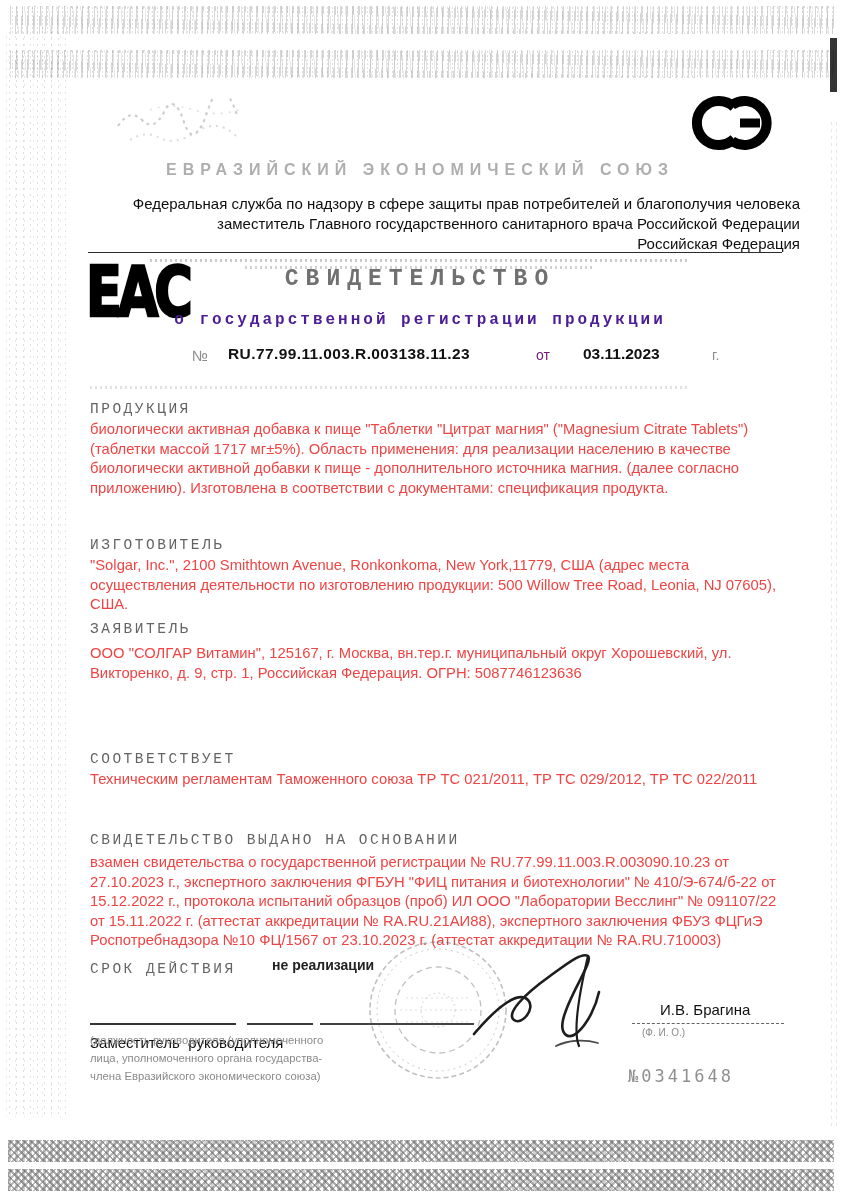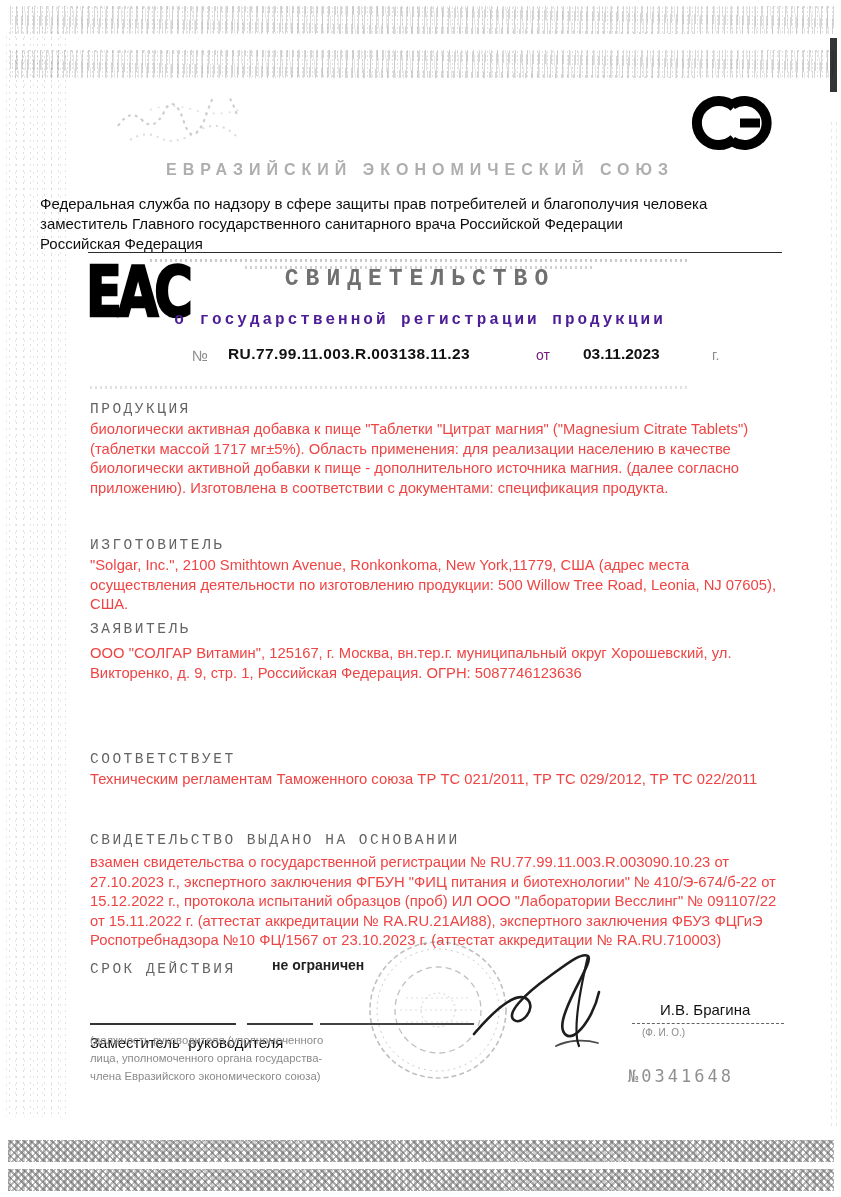--- a/index.html
+++ b/index.html
@@ -40,21 +40,21 @@
   }
   .corner-mark{position:absolute;right:4px;top:38px;width:7px;height:54px;background:#121212;opacity:.85;}
 
   
   .faded-scribble{position:absolute;left:110px;top:96px;width:170px;height:52px;opacity:.5;filter:blur(.7px);}
   .union{
     position:absolute;left:60px;top:161px;width:720px;text-align:center;
     font-weight:bold;font-size:16px;letter-spacing:6px;color:#9a9a9a;
     filter:blur(.5px);opacity:.8;
   }
-  .authline{position:absolute;left:40px;width:760px;text-align:left;font-size:15px;color:#0e0e0e;}
+  .authline{position:absolute;left:40px;width:760px;text-align:right;font-size:15px;color:#0e0e0e;}
   .hr{position:absolute;left:88px;top:252px;width:694px;border-top:1.5px solid #2c2c2c;}
   .dotted-strip{
     position:absolute;height:3px;opacity:.35;
     background:repeating-linear-gradient(90deg, rgba(0,0,0,.6) 0 2px, transparent 2px 5px);
   }
   .eac{
     position:absolute;left:86px;top:258px;font-family:"DejaVu Sans", sans-serif;
     font-weight:bold;font-size:64px;line-height:1;letter-spacing:-5px;color:#000;
     transform:scale(.82,1.08);transform-origin:left top;-webkit-text-stroke:2.5px #000;
   }
@@ -182,21 +182,21 @@
   <div class="para" style="top:770px;">Техническим регламентам Таможенного союза ТР ТС 021/2011, ТР ТС 029/2012, ТР ТС 022/2011</div>
 
   <div class="sec-head" style="top:832px;">СВИДЕТЕЛЬСТВО ВЫДАНО НА ОСНОВАНИИ</div>
   <div class="para" style="top:853px;">взамен свидетельства о государственной регистрации № RU.77.99.11.003.R.003090.10.23 от
 27.10.2023 г., экспертного заключения ФГБУН "ФИЦ питания и биотехнологии" № 410/Э-674/б-22 от
 15.12.2022 г., протокола испытаний образцов (проб) ИЛ ООО "Лаборатории Весслинг" № 091107/22
 от 15.11.2022 г. (аттестат аккредитации № RA.RU.21АИ88), экспертного заключения ФБУЗ ФЦГиЭ
 Роспотребнадзора №10 ФЦ/1567 от 23.10.2023 г. (аттестат аккредитации № RA.RU.710003)</div>
 
   <div class="sec-head" style="top:961px;">СРОК ДЕЙСТВИЯ</div>
-  <div class="validity-value">не ограничен</div>
+  <div class="validity-value">не реализации</div>
 
   <svg class="stamp" width="180" height="152" viewBox="0 0 180 152">
     <g fill="none" stroke="rgba(70,70,70,0.4)">
       <circle cx="90" cy="74" r="68" stroke-width="1.6" stroke-dasharray="5 3"></circle>
       <circle cx="90" cy="74" r="61" stroke-width="1" stroke-dasharray="2 4" opacity=".85"></circle>
       <circle cx="90" cy="74" r="43" stroke-width="1.3" stroke-dasharray="6 4"></circle>
       <circle cx="90" cy="74" r="17" stroke-width="1" stroke-dasharray="2 3" opacity=".7"></circle>
       <path d="M58 62 h64 M52 74 h76 M58 86 h64" stroke-width="1" stroke-dasharray="2 3" opacity=".55"></path>
     </g>
   </svg>

